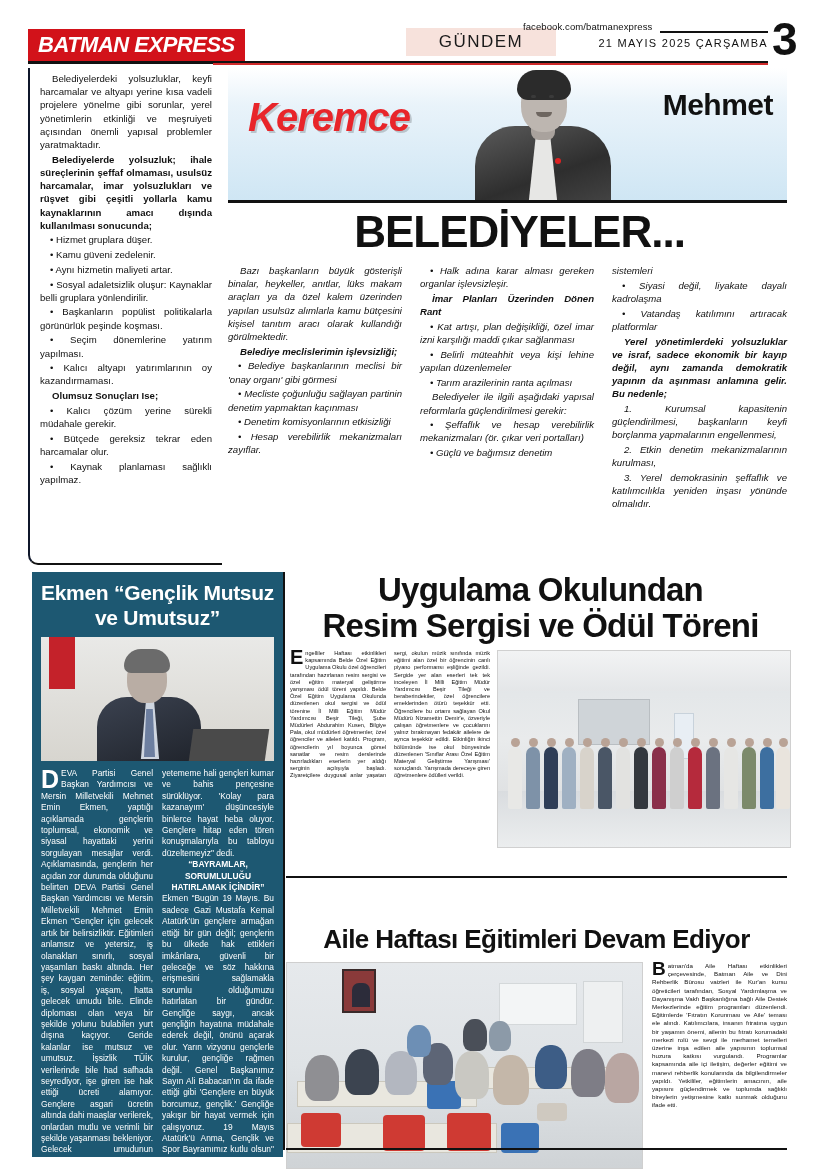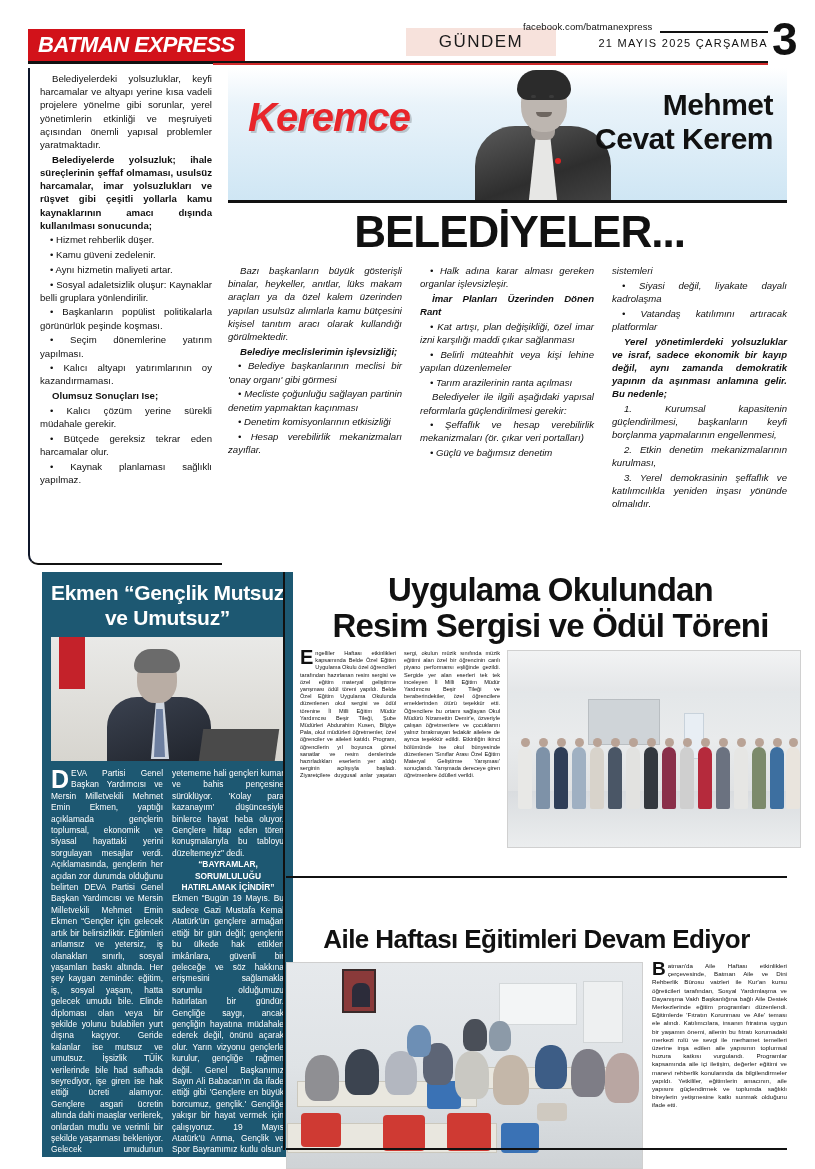--- a/index.html
+++ b/index.html
@@ -127,21 +127,21 @@
   .op-col { position: absolute; top: 0; width: 174px; font-style: italic; }
   .op-col.c1 { left: 0; }
   .op-col.c2 { left: 192px; }
   .op-col.c3 { left: 384px; width: 175px; }
   .op-col p { font-size: 9.6px; line-height: 13.2px; text-align: justify; margin-bottom: 1.5px; }
   .op-col p.ind { text-indent: 12px; }
   .op-col p.b { font-weight: bold; }
   .op-col p.bullet { text-indent: 10px; }
 
   
-  .row2 { position: absolute; left: 42px; top: 572px; width: 759px; height: 305px; }
+  .row2 { position: absolute; left: 32px; top: 572px; width: 759px; height: 305px; }
 
   
   .ekmen {
     position: absolute; left: 0; top: 0; width: 251px; height: 585px;
     background: #1d5872; color: #fff;
     padding: 8px 9px 8px 9px;
   }
   .ekmen-title {
     font-size: 21px; font-weight: bold; text-align: center;
     line-height: 25px; letter-spacing: -0.3px; color: #fff;
@@ -237,21 +237,21 @@
     <div class="page-number">3</div>
     <div class="masthead-line-black"></div>
     <div class="masthead-line-red"></div>
   </div>
 
   <div class="opinion">
 
     <div class="op-left">
       <p class="ind">Belediyelerdeki yolsuzluklar, keyfi harcamalar ve altyapı yerine kısa vadeli projelere yönelme gibi sorunlar, yerel yönetimlerin etkinliği ve meşruiyeti açısından önemli yapısal problemler yaratmaktadır.</p>
       <p class="ind b">Belediyelerde yolsuzluk; ihale süreçlerinin şeffaf olmaması, usulsüz harcamalar, imar yolsuzlukları ve rüşvet gibi çeşitli yollarla kamu kaynaklarının amacı dışında kullanılması sonucunda;</p>
-      <p class="bullet">• Hizmet rehberlik düşer.</p>
+      <p class="bullet">• Hizmet gruplara düşer.</p>
       <p class="bullet">• Kamu güveni zedelenir.</p>
       <p class="bullet">• Aynı hizmetin maliyeti artar.</p>
       <p class="bullet">• Sosyal adaletsizlik oluşur: Kaynaklar belli gruplara yönlendirilir.</p>
       <p class="bullet">• Başkanların popülist politikalarla görünürlük peşinde koşması.</p>
       <p class="bullet">• Seçim dönemlerine yatırım yapılması.</p>
       <p class="bullet">• Kalıcı altyapı yatırımlarının oy kazandırmaması.</p>
       <p class="ind b">Olumsuz Sonuçları Ise;</p>
       <p class="bullet">• Kalıcı çözüm yerine sürekli müdahale gerekir.</p>
       <p class="bullet">• Bütçede gereksiz tekrar eden harcamalar olur.</p>
       <p class="bullet">• Kaynak planlaması sağlıklı yapılmaz.</p>
@@ -265,21 +265,20 @@
         <div class="cp-neck"></div>
         <div class="cp-head"></div>
         <div class="cp-hair"></div>
         <div class="cp-eye l"></div>
         <div class="cp-eye r"></div>
         <div class="cp-mouth"></div>
         <div class="cp-pin"></div>
       </div>
       <div class="col-name">
         <div>Mehmet</div>
-        <div>Cevat Kerem</div>
       </div>
     </div>
     <div class="col-underline"></div>
 
     <div class="op-headline">BELEDİYELER...</div>
 
     <div class="op-cols">
       <div class="op-col c1">
         <p class="ind">Bazı başkanların büyük gösterişli binalar, heykeller, anıtlar, lüks makam araçları ya da özel kalem üzerinden yapılan usulsüz alımlarla kamu bütçesini kişisel tanıtım aracı olarak kullandığı görülmektedir.</p>
         <p class="ind b">Belediye meclislerimin işlevsizliği;</p>

